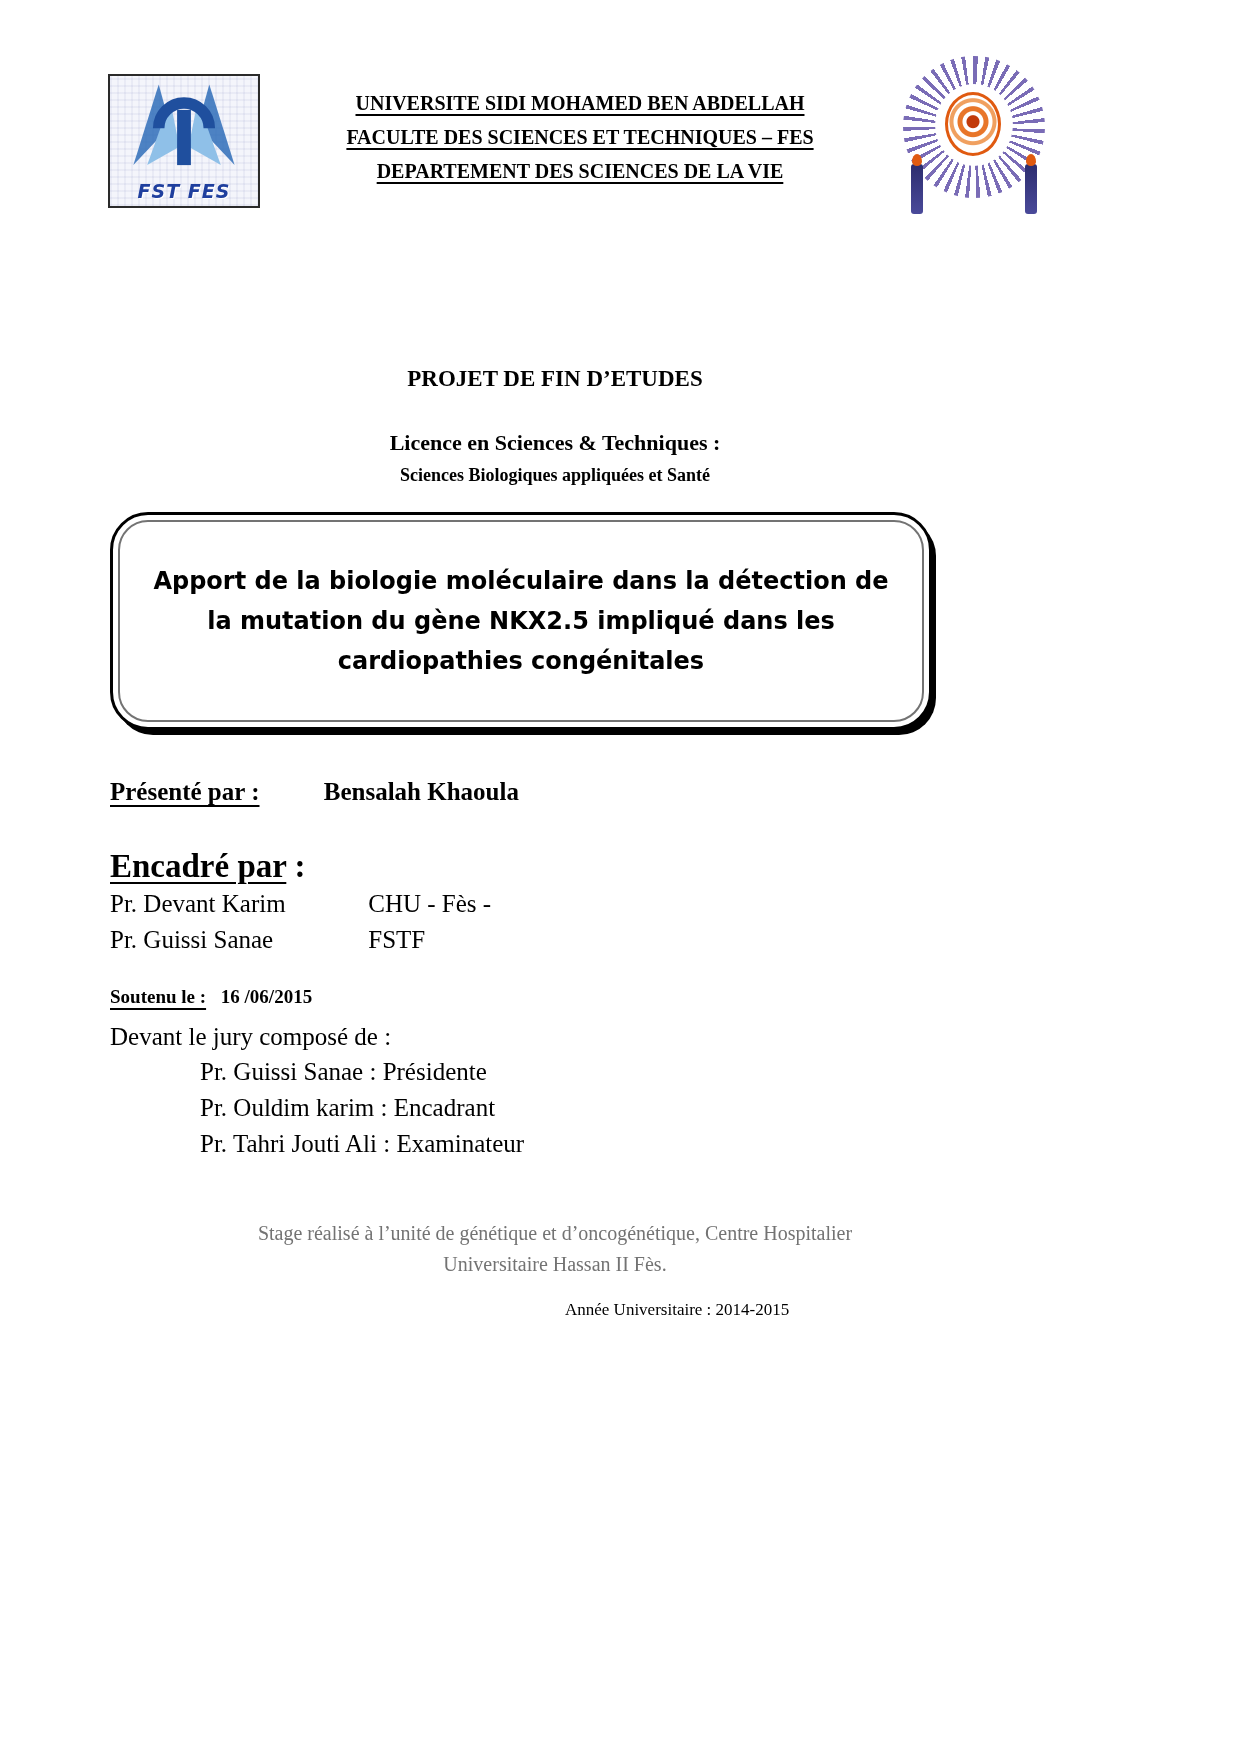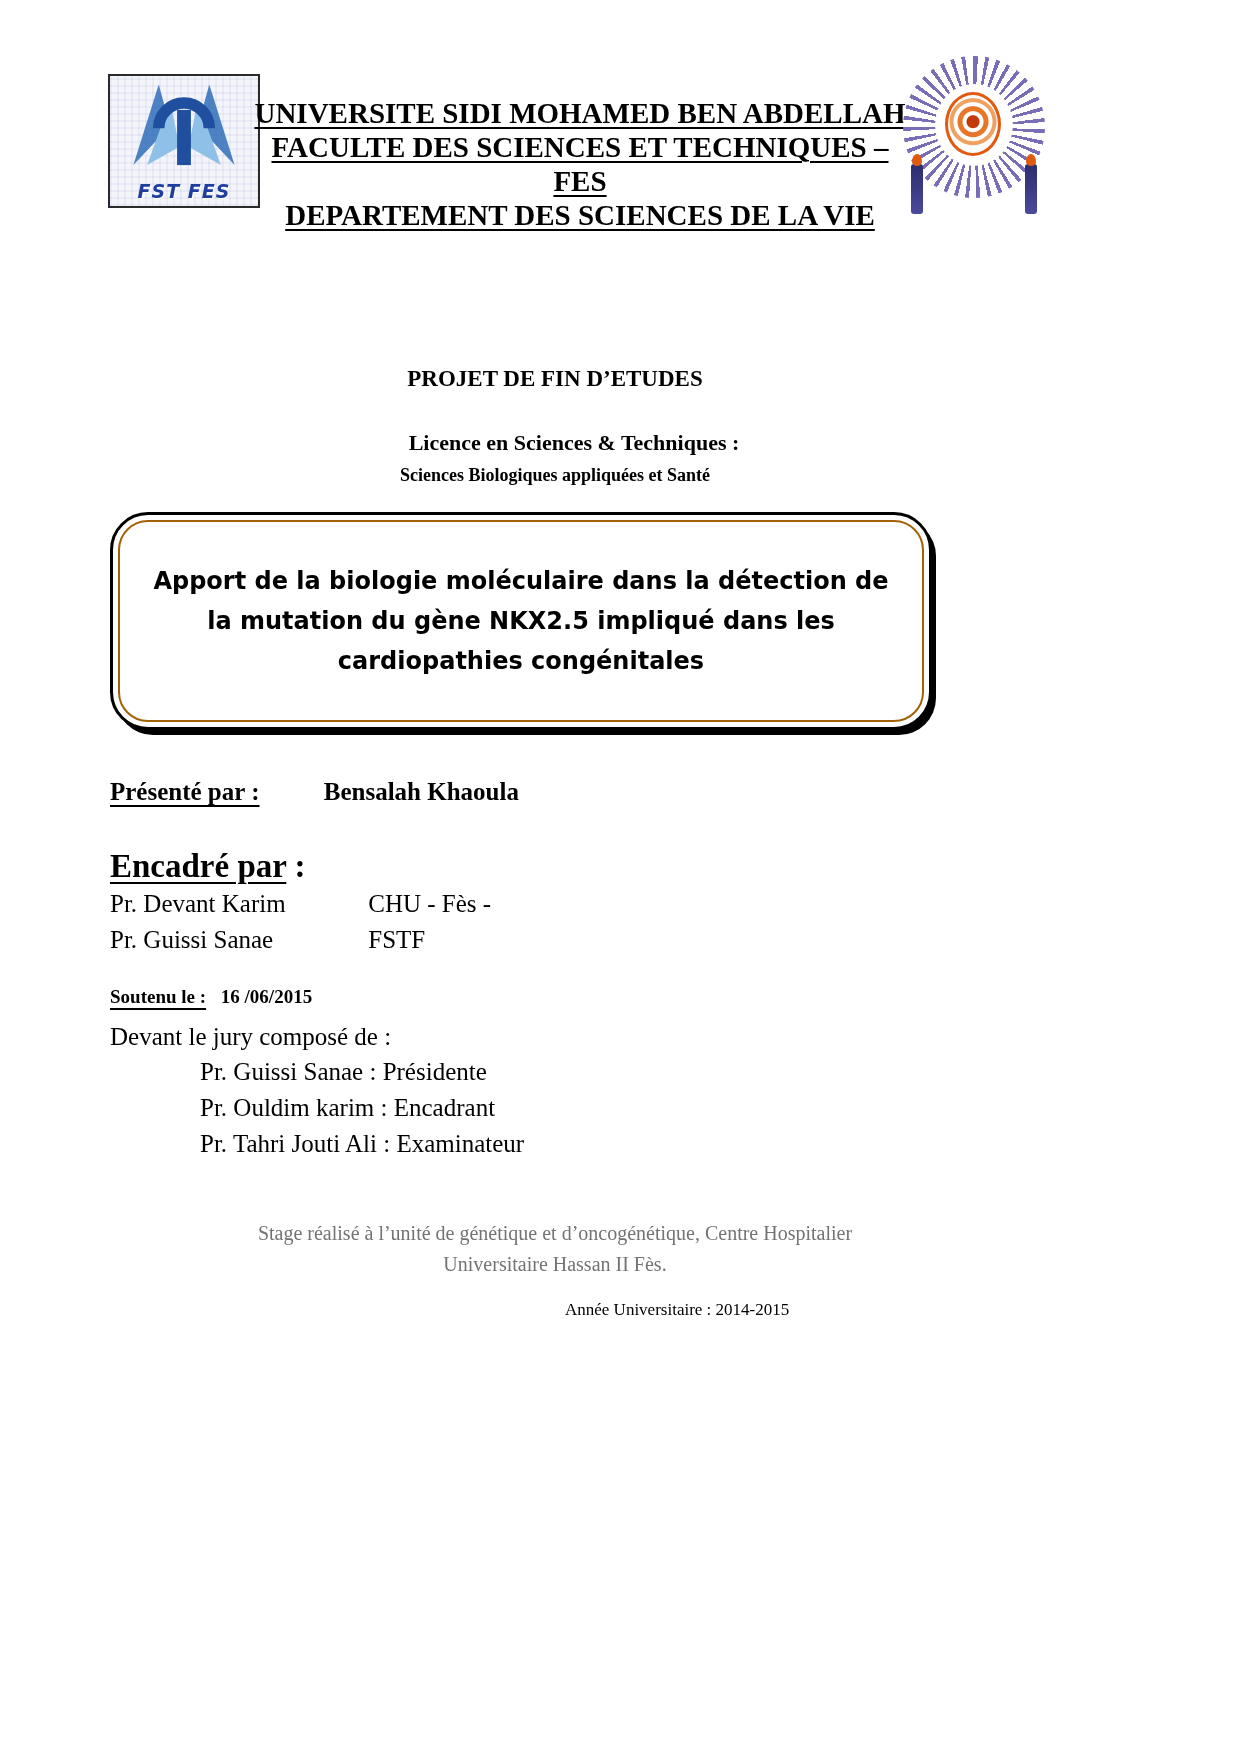--- a/index.html
+++ b/index.html
@@ -23,22 +23,22 @@
     padding:3px;
   }
   .logo-left svg{position:absolute;top:4px;left:50%;transform:translateX(-50%);}
   .logo-caption{
     font-family:"DejaVu Sans",sans-serif;font-weight:bold;font-style:italic;
     color:#1f3f9e;font-size:19px;letter-spacing:1px;
     text-shadow:1px 1px 0 #fff;line-height:24px;
   }
 
   .header-text{
-    position:absolute;left:250px;top:96px;width:660px;
-    text-align:center;font-weight:bold;font-size:29px;line-height:34px;
+    position:absolute;left:250px;top:86px;width:660px;
+    text-align:center;font-weight:bold;font-size:20px;line-height:34px;
   }
   .hline{text-decoration:underline;text-decoration-thickness:2px;text-underline-offset:4px;}
 
   .logo-seal{position:absolute;left:903px;top:56px;width:142px;height:158px;}
   .seal-rays{
     position:absolute;left:0;top:0;width:142px;height:142px;border-radius:50%;
     background:repeating-conic-gradient(#7a6cb6 0deg 3.2deg,#ffffff 3.2deg 9.2deg);
   }
   .seal-core{position:absolute;left:32px;top:28px;width:78px;height:82px;border-radius:50%;background:#fff;}
   .seal-motif{
@@ -54,32 +54,32 @@
   }
   .torch.left{left:8px;}
   .torch.right{right:8px;}
   .torch::before{
     content:"";position:absolute;top:-10px;left:1px;width:10px;height:12px;
     background:#e05a10;border-radius:50% 50% 50% 50%/65% 65% 35% 35%;
   }
 
   
   .project-type{position:absolute;left:0;top:366px;width:1110px;text-align:center;font-size:23px;font-weight:bold;}
-  .degree-line {position:absolute;left:0;top:430px;width:1110px;text-align:center;font-size:22px;font-weight:bold;padding-left:19px;}
+  .degree-line {position:absolute;left:0;top:430px;width:1110px;text-align:center;font-size:22px;font-weight:bold;}
   .specialty-line{position:absolute;left:0;top:465px;width:1110px;text-align:center;font-size:18px;font-weight:bold;}
 
   
   .title-box-outer{
     position:absolute;left:110px;top:512px;width:822px;height:218px;
     border:3px solid #000;border-radius:38px;background:#fff;
     box-shadow:5px 6px 0 -1px #000;
     padding:5px;box-sizing:border-box;
   }
   .title-box-inner{
-    width:100%;height:100%;border:2px solid #a16207;border-radius:30px;box-sizing:border-box;
+    width:100%;height:100%;border:2px solid #737373;border-radius:30px;box-sizing:border-box;
     display:flex;flex-direction:column;align-items:center;justify-content:center;
   }
   .title-line{
     font-family:"DejaVu Sans",sans-serif;font-weight:bold;
     font-size:24px;line-height:40px;white-space:nowrap;
   }
 
   
   .presented-row{position:absolute;left:110px;top:778px;font-size:25px;font-weight:bold;}
   .u-label{text-decoration:underline;text-decoration-thickness:2px;text-underline-offset:5px;}

